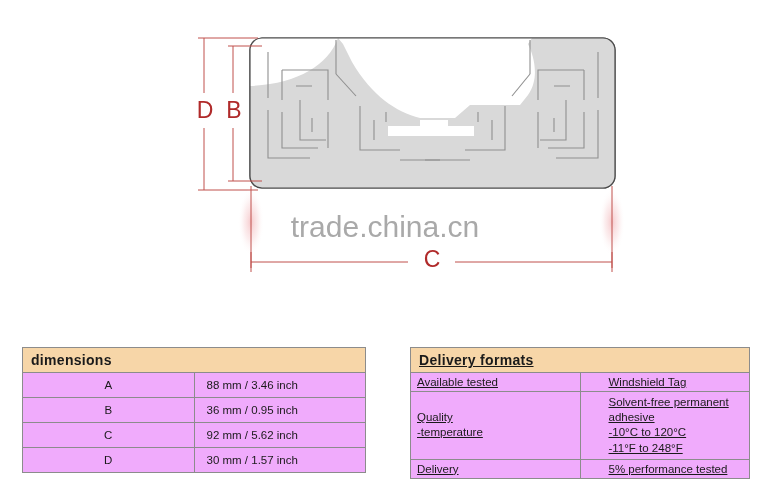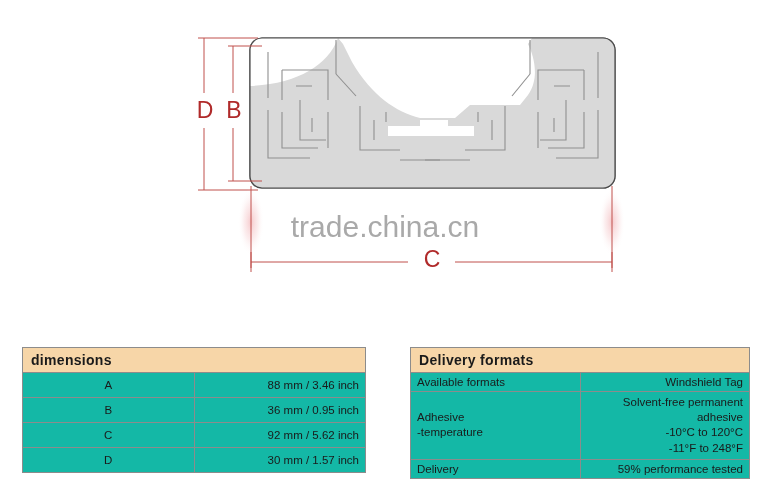--- a/index.html
+++ b/index.html
@@ -43,21 +43,21 @@
     dominant-baseline: middle;
   }
 
   
   .spec-table {
     position: absolute;
     border-collapse: collapse;
     font-family: "Liberation Sans", sans-serif;
     font-size: 11.5px;
     color: #1a1a1a;
-    background: #14b8a6;
+    background: #f0abfc;
     table-layout: fixed;
   }
   .spec-table td, .spec-table th {
     border: 1px solid #8c8c8c;
     padding: 3px 6px;
     vertical-align: middle;
     font-weight: normal;
   }
   .spec-table .hdr {
     background: #f7d6a8;
@@ -74,36 +74,37 @@
     left: 22px;
     top: 347px;
     width: 344px;
   }
   #dimensions-table .lbl {
     text-align: center;
     width: 166px;
     height: 18px;
   }
   #dimensions-table .val {
-    text-align: right;
-    padding-left: 24px;
+    text-align: left;
+    padding-left: 12px;
   }
 
   
   #delivery-table {
     left: 410px;
     top: 347px;
     width: 340px;
+    text-decoration: underline;
   }
   #delivery-table .lbl {
     text-align: left;
     width: 150px;
   }
   #delivery-table .val {
-    text-align: right;
+    text-align: left;
     padding-left: 28px;
   }
   #delivery-table .multiline {
     line-height: 1.32;
   }
   .nowrap-cell { white-space: pre-line; }
 </style>
 </head>
 <body>
 
@@ -260,28 +261,28 @@
   </tr>
 </tbody>
   </table>
 
 <table id="delivery-table" class="spec-table">
   <tbody>
       <tr>
     <th class="hdr" colspan="2">Delivery formats</th>
   </tr>
   <tr>
-    <td class="lbl nowrap-cell">Available formats</td>
+    <td class="lbl nowrap-cell">Available tested</td>
     <td class="val nowrap-cell">Windshield Tag</td>
   </tr>
   <tr>
-    <td class="lbl nowrap-cell multiline">Adhesive
+    <td class="lbl nowrap-cell multiline">Quality
 -temperature</td>
     <td class="val nowrap-cell multiline">Solvent-free permanent adhesive
 -10°C to 120°C
 -11°F to 248°F</td>
   </tr>
   <tr>
     <td class="lbl nowrap-cell">Delivery</td>
-    <td class="val nowrap-cell">59% performance tested</td>
+    <td class="val nowrap-cell">5% performance tested</td>
   </tr>
 </tbody>
   </table>
 
 </body></html>

